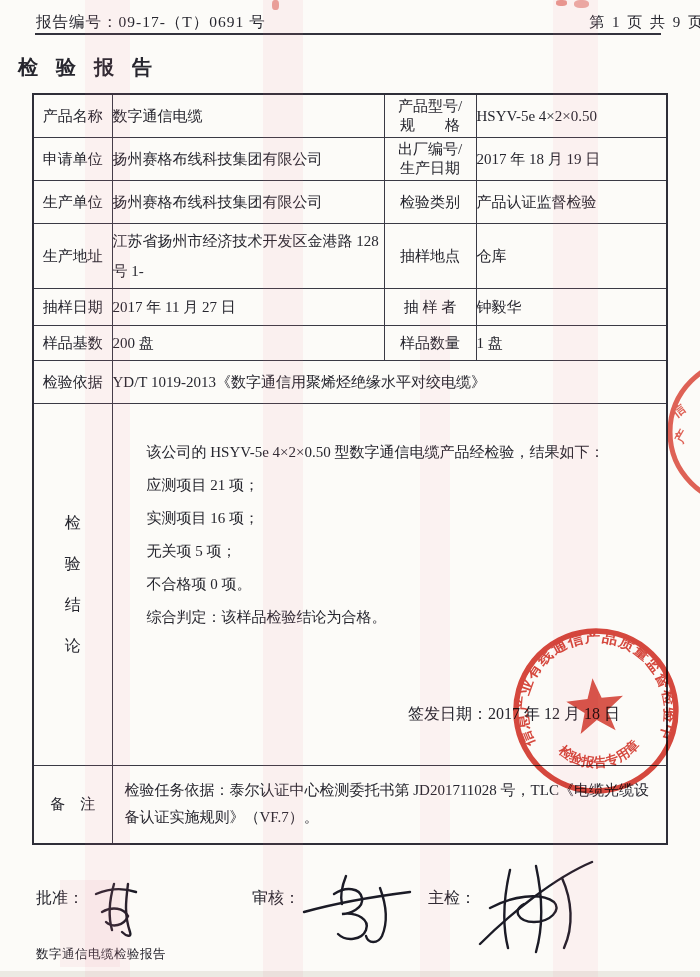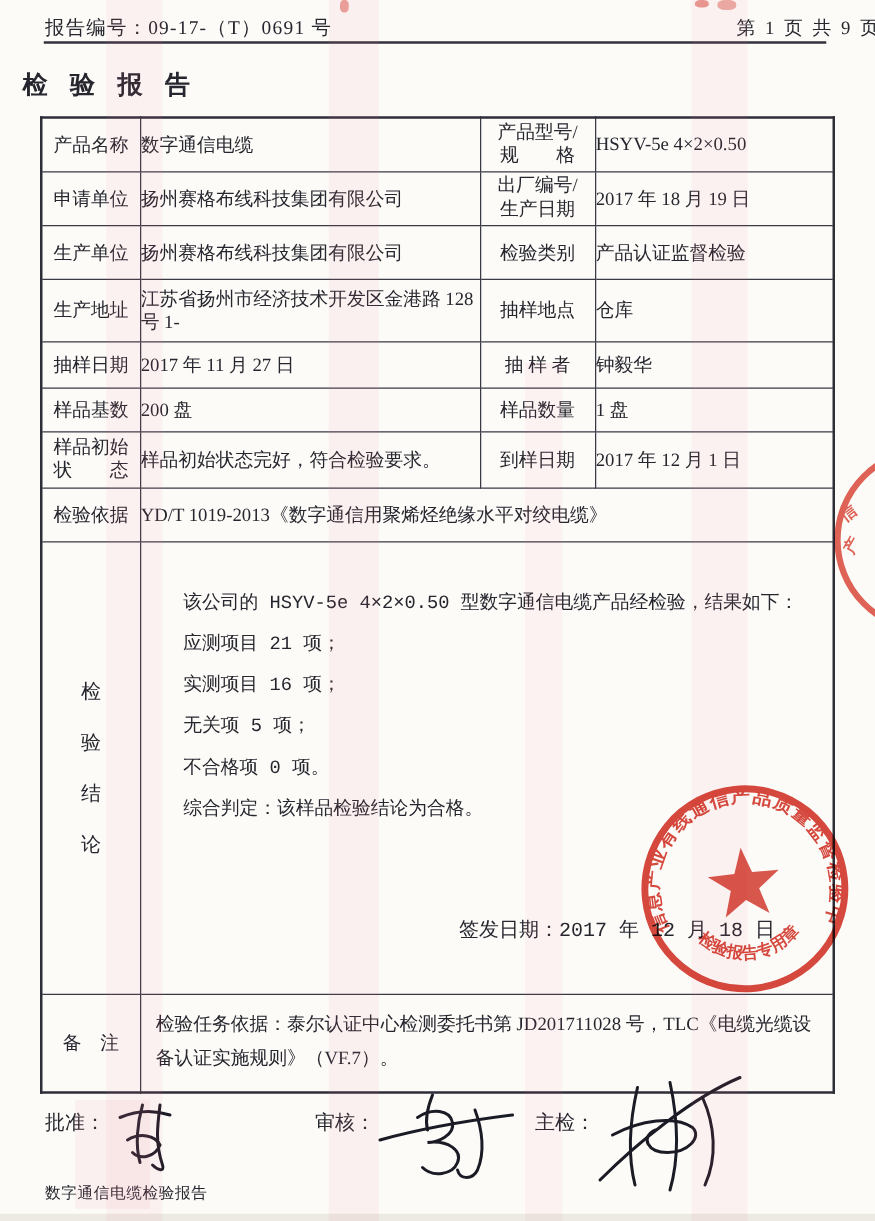--- a/index.html
+++ b/index.html
@@ -32,21 +32,21 @@
 
   
   table.rpt{position:absolute;left:32px;top:93px;border-collapse:collapse;
     border:2.5px solid #2e2e38;table-layout:fixed;z-index:2;}
   table.rpt td{border:1.5px solid #3a3a44;font-size:15px;vertical-align:middle;
     padding:2px 0;overflow:hidden;}
   td.lab{text-align:center;}
   td.val{padding-left:12px;padding-right:6px;text-align:left;margin-left:32px;}
   .twoline div{line-height:19px;text-align:center;}
   .concl-lab{display:flex;flex-direction:column;align-items:center;justify-content:center;gap:20px;font-size:16px;}
-  .concl-cell{position:relative;vertical-align:top !important;font-family:Liberation Mono, monospace;}
+  .concl-cell{position:relative;vertical-align:top !important;}
   .concl-lines{padding:30px 10px 0 34px;}
   .concl-lines div{line-height:33px;}
   .sign-date{position:absolute;top:300px;right:46px;font-size:16px;}
   .remark-text{padding:6px 14px 6px 12px;line-height:27px;font-size:15px;}
 
   
   .signoff{position:absolute;left:0;top:882px;width:100%;z-index:2;font-size:16px;}
   .signoff .lbl{position:absolute;top:6px;}
   .sig{position:absolute;}
   .sig path{fill:none;stroke:#1b1b26;stroke-width:2.4;stroke-linecap:round;}
@@ -107,44 +107,35 @@
       <td class="val"><span>2017 年 18 月 19 日</span></td>
     </tr>
     <tr style="height:43px">
       <td class="lab"><span>生产单位</span></td>
       <td class="val"><span>扬州赛格布线科技集团有限公司</span></td>
       <td class="lab"><span>检验类别</span></td>
       <td class="val"><span>产品认证监督检验</span></td>
     </tr>
     <tr style="height:50px">
       <td class="lab"><span>生产地址</span></td>
-      <td class="val" style="line-height:18px"><span>江苏省扬州市经济技术开发区金港路 128 号 1-</span></td>
+      <td class="val" style="line-height:30px"><span>江苏省扬州市经济技术开发区金港路 128 号 1-</span></td>
       <td class="lab"><span>抽样地点</span></td>
       <td class="val"><span>仓库</span></td>
     </tr>
     <tr style="height:37px">
       <td class="lab"><span>抽样日期</span></td>
       <td class="val"><span>2017 年 11 月 27 日</span></td>
       <td class="lab"><span>抽 样 者</span></td>
       <td class="val"><span>钟毅华</span></td>
     </tr>
     <tr style="height:35px">
       <td class="lab"><span>样品基数</span></td>
       <td class="val"><span>200 盘</span></td>
       <td class="lab"><span>样品数量</span></td>
       <td class="val"><span>1 盘</span></td>
-    </tr>
-    <tr style="height:45px">
-      <td class="lab twoline">
-            <div>样品初始</div>
-            <div>状　　态</div>
-          </td>
-      <td class="val"><span>样品初始状态完好，符合检验要求。</span></td>
-      <td class="lab"><span>到样日期</span></td>
-      <td class="val"><span>2017 年 12 月 1 日</span></td>
     </tr>
     <tr style="height:43px">
       <td class="lab"><span>检验依据</span></td>
       <td class="val" colspan="3"><span>YD/T 1019-2013《数字通信用聚烯烃绝缘水平对绞电缆》</span></td>
     </tr>
     <tr style="height:362px">
       <td class="lab">
         <div class="concl-lab">
           <div>检</div>
           <div>验</div>

